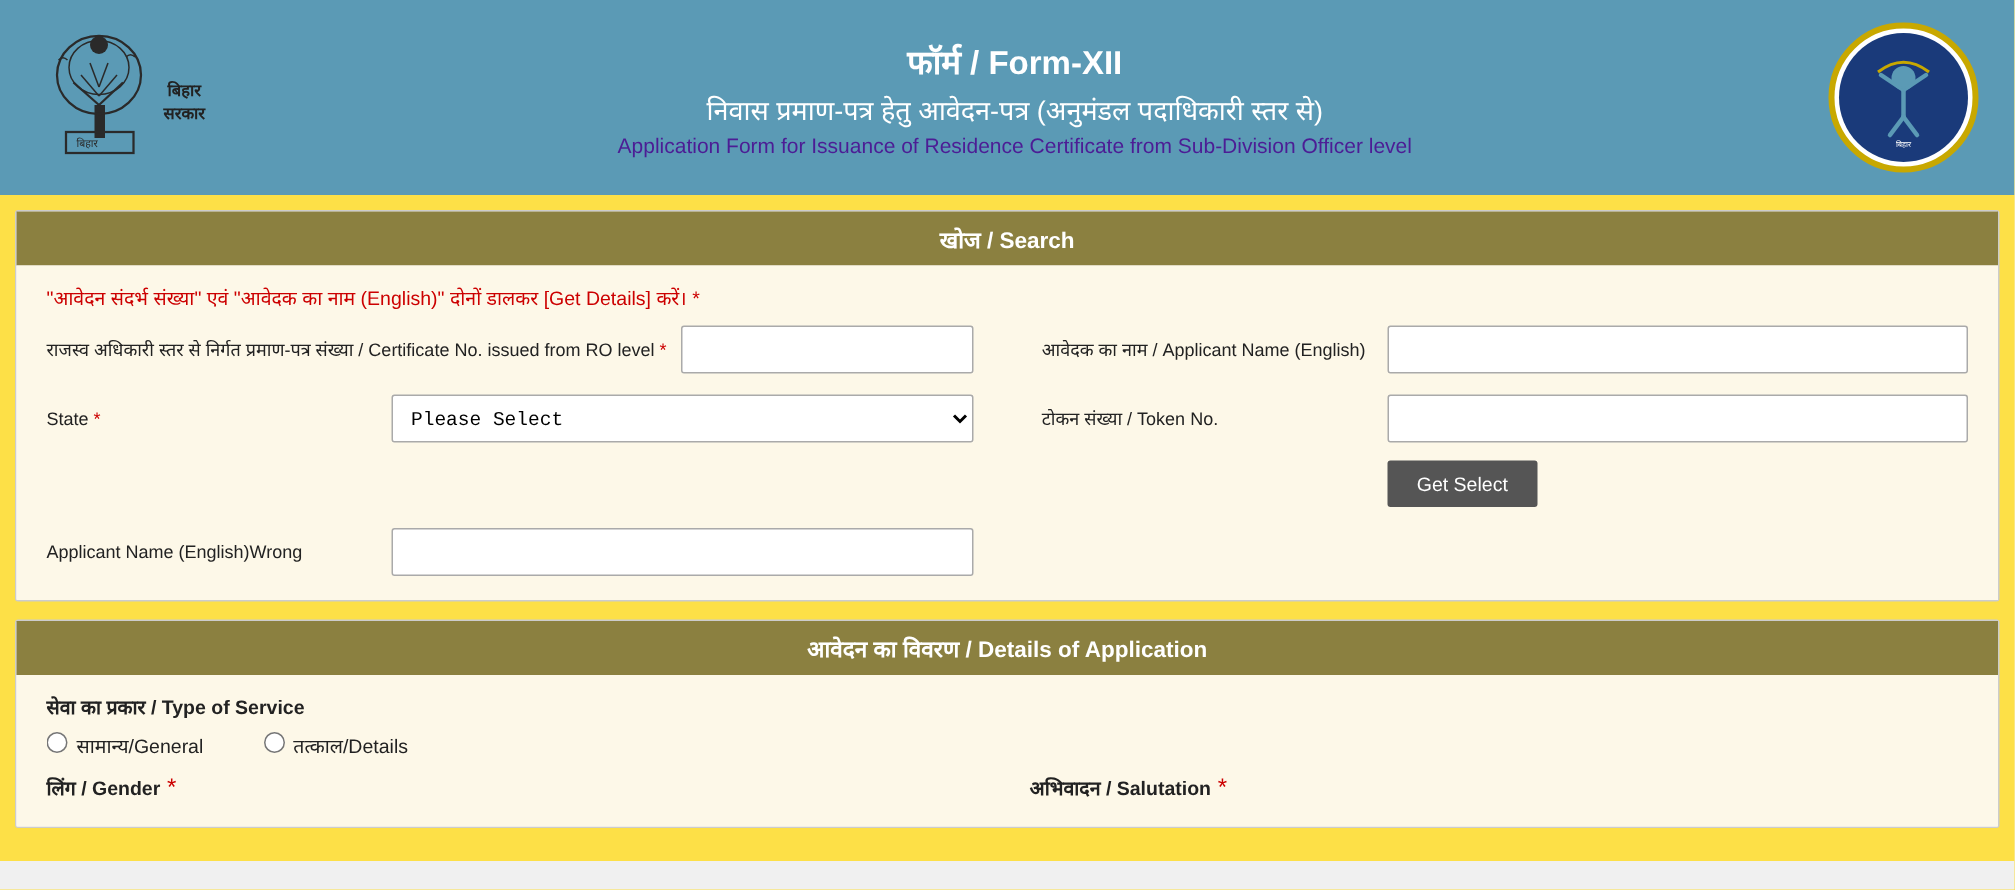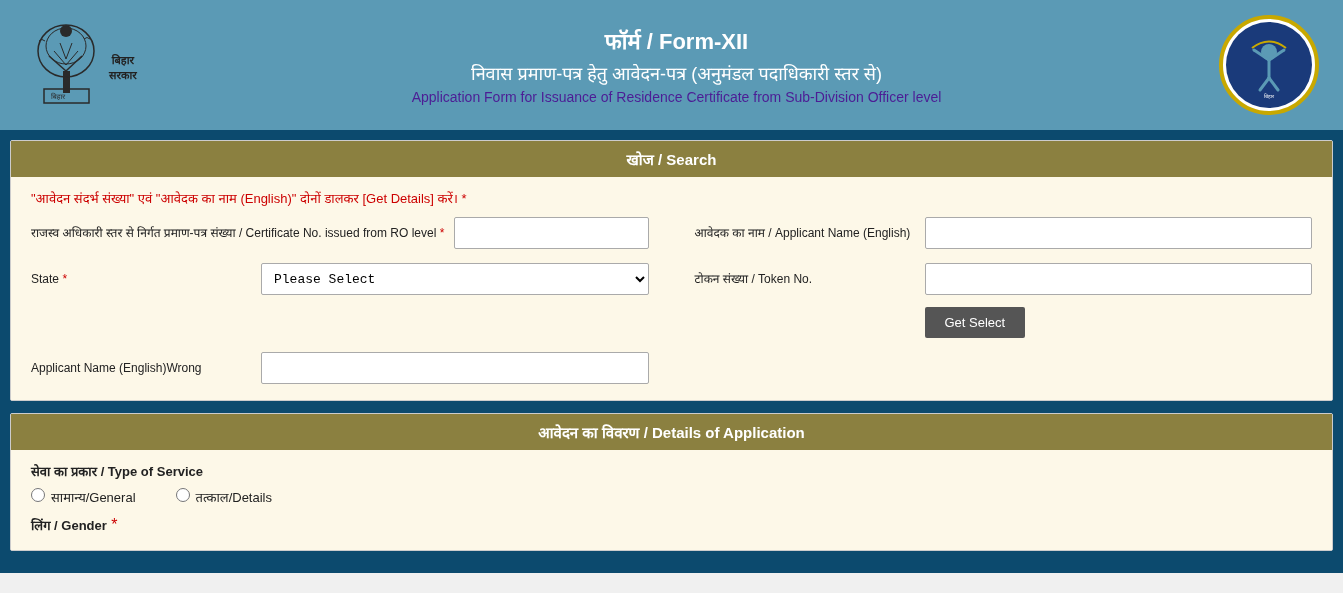--- a/index.html
+++ b/index.html
@@ -69,21 +69,21 @@
       border-radius: 50%;
       background: #1a3a7a;
       display: flex;
       align-items: center;
       justify-content: center;
     }
 
     
     .main-content {
       padding: 10px 10px;
-      background: #0c4a6e;
+      background: #fde047;
     }
 
     
     .section-card {
       background: #fff;
       border: 1px solid #ccc;
       margin-bottom: 12px;
       border-radius: 2px;
     }
     .section-header {
@@ -347,18 +347,22 @@
           <input type="radio" name="service_type" value="tatkal" style="">
           <span>तत्काल/Details</span>
         </label>
       </div>
 
       <div class="gender-salutation-row">
         <div>
           <span class="gender-label">लिंग / Gender</span>
           <span class="required-star">*</span>
         </div>
+        <div>
+          <span class="salutation-label">अभिवादन / Salutation</span>
+          <span class="required-star">*</span>
+        </div>
       </div>
 
     </div>
   </div>
 
 </div>
 
 </body></html>

